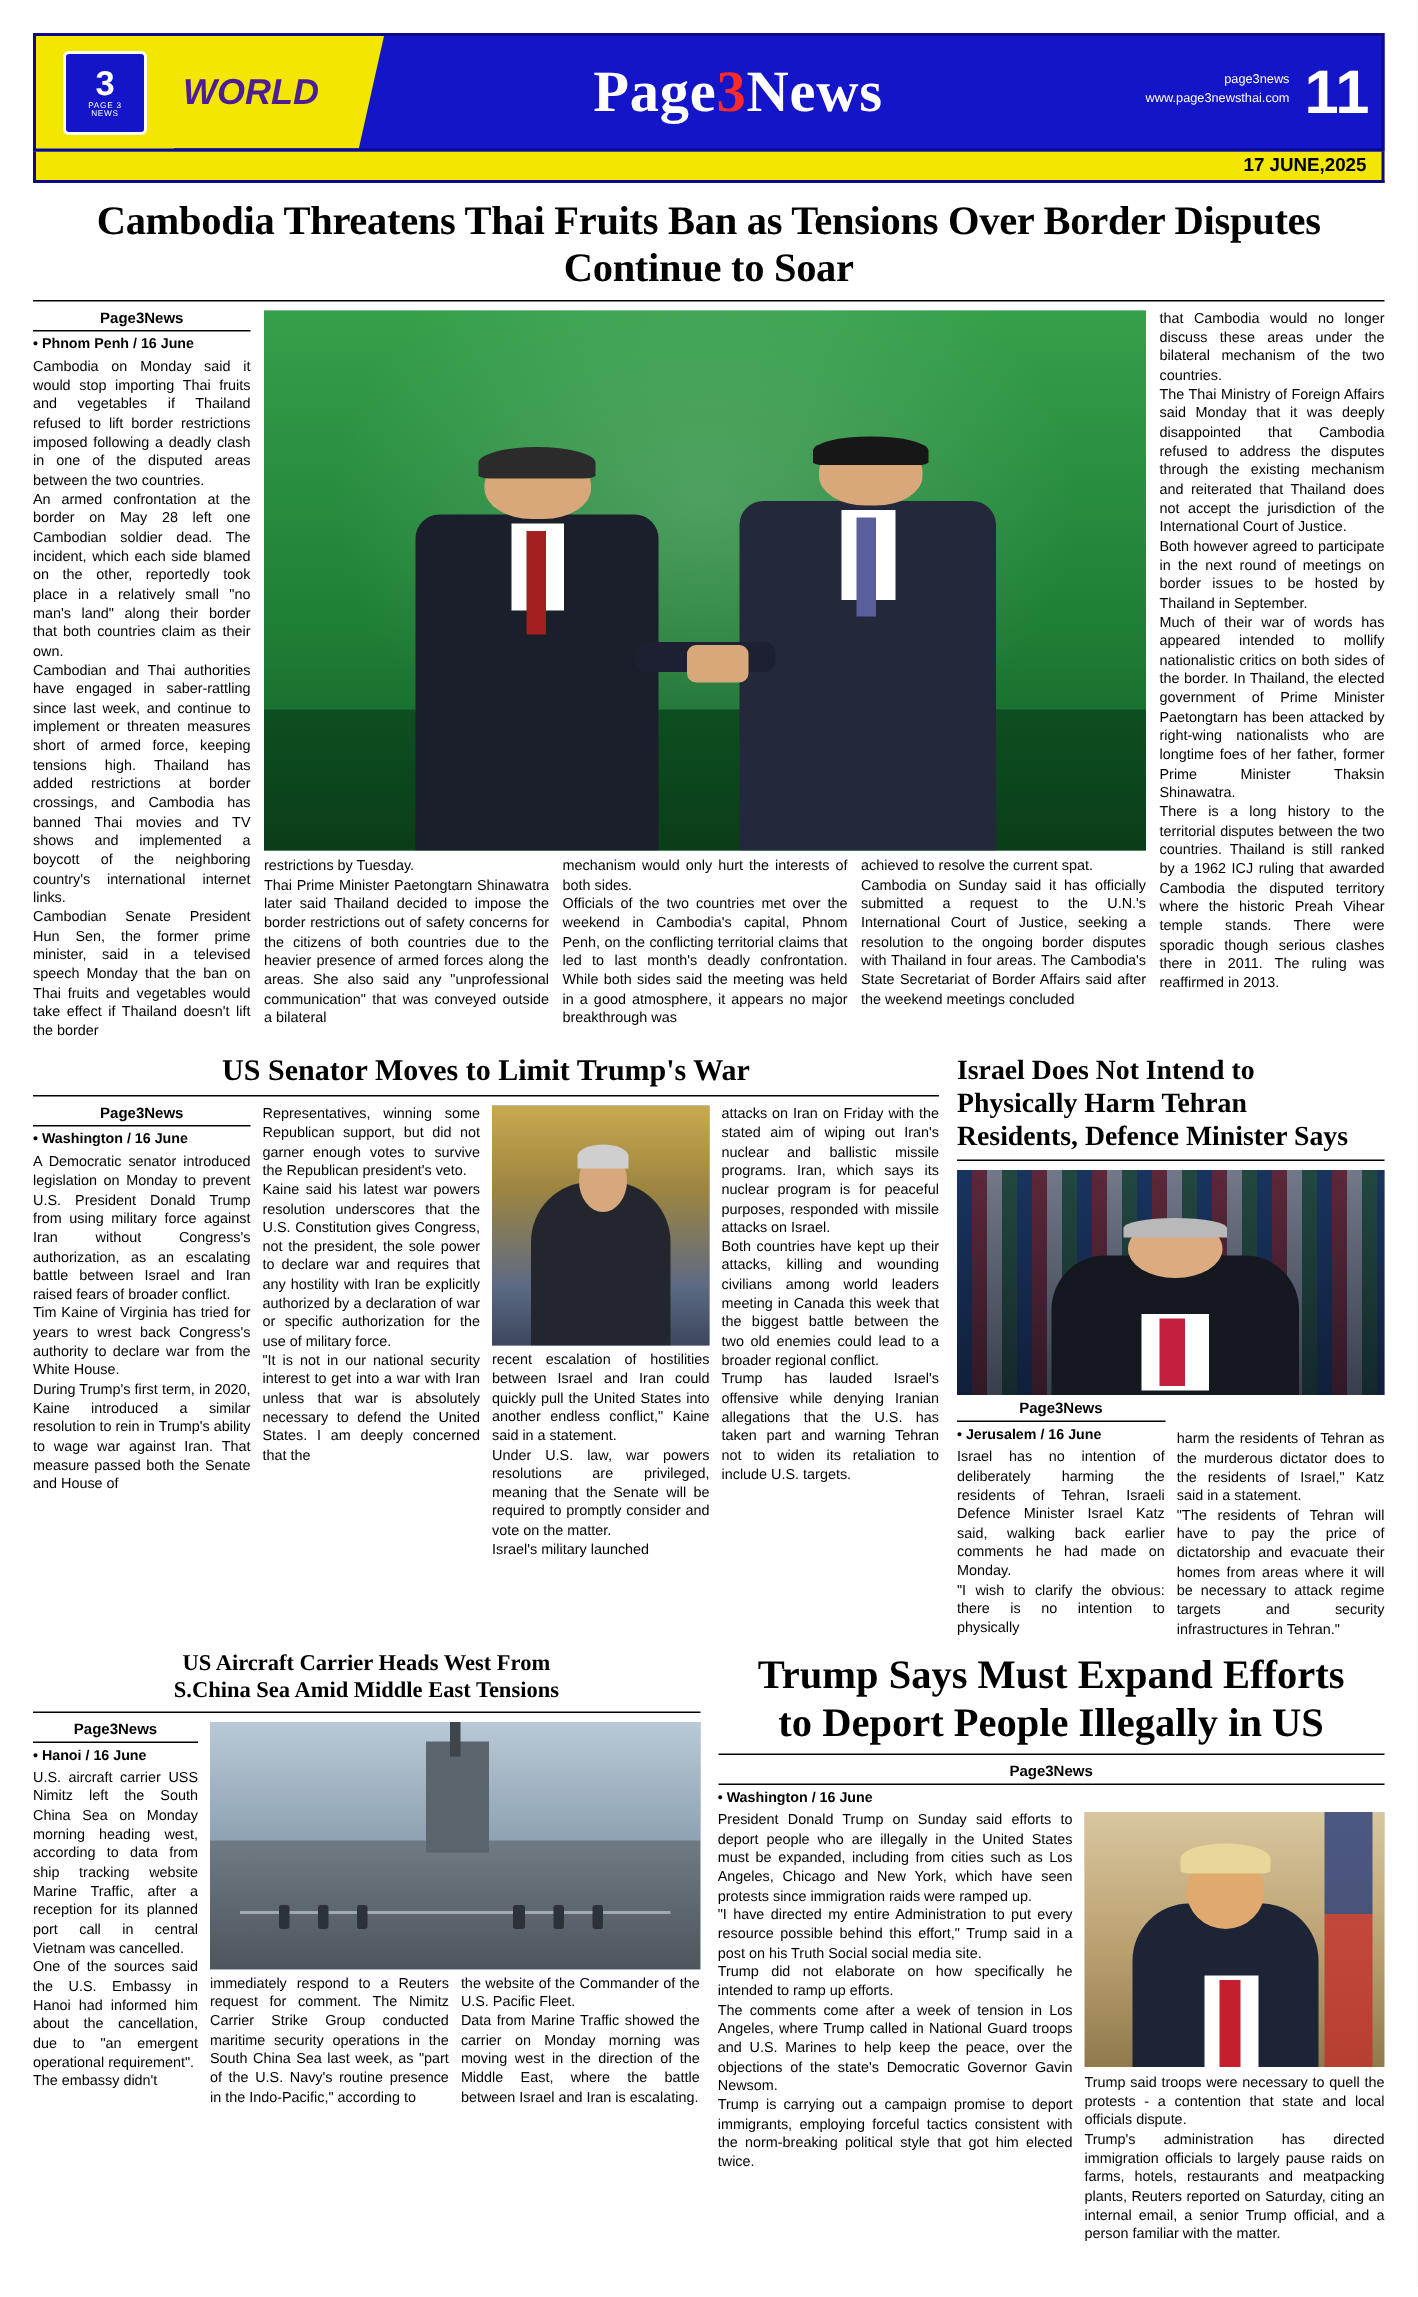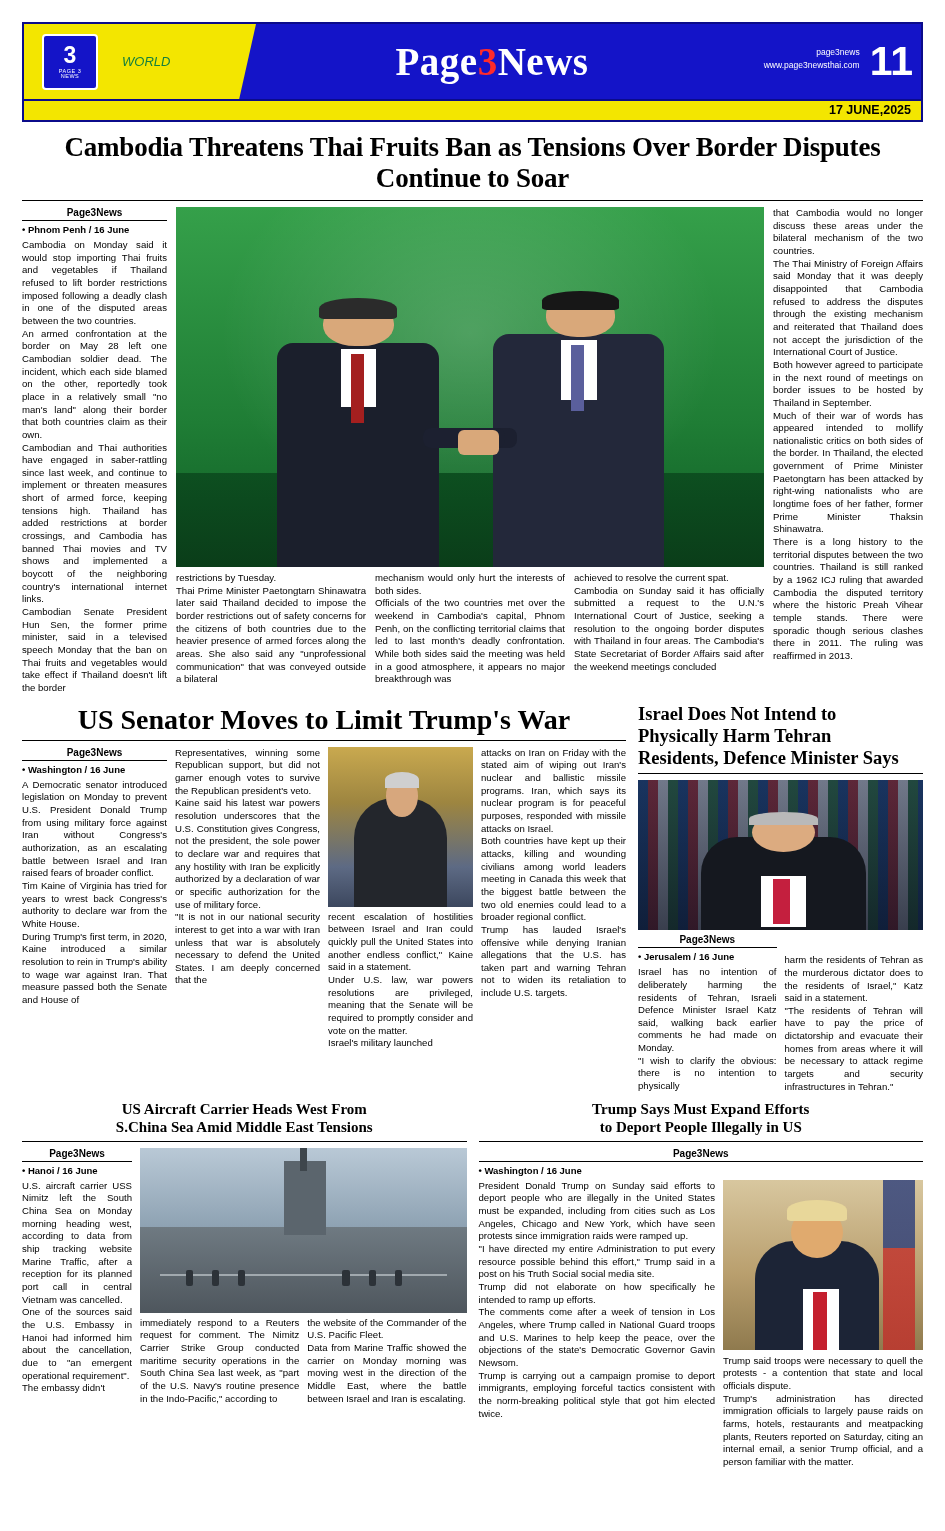--- a/index.html
+++ b/index.html
@@ -33,22 +33,22 @@
   .logo-inner{
     width:52px;height:52px;background:#1414c8;border:2px solid #fff;
     border-radius:4px;color:#fff;display:flex;flex-direction:column;
     align-items:center;justify-content:center;line-height:1;
   }
   .logo-3{font-size:23px;font-weight:bold;}
   .logo-sub{font-size:5.5px;letter-spacing:.5px;margin-top:2px;}
   .logo-sub2{font-size:5.5px;letter-spacing:.5px;}
   .section-tag{
     background:#f3e600;
-    color:#15803d;
-    font-size:13px;font-weight:normal;font-style:italic;
+    color:#4c1d95;
+    font-size:24px;font-weight:bold;font-style:italic;
     display:flex;align-items:center;
     padding:0 14px 0 6px;
     clip-path:polygon(0 0, 100% 0, 88% 100%, 0 100%);
     min-width:120px;
   }
   .mast-center{
     flex:1;display:flex;align-items:center;justify-content:center;
   }
   .mast-title{
     color:#fff;font-family:"Liberation Serif", serif;
@@ -137,21 +137,21 @@
   .s1-arm-l{left:44%;bottom:33%;width:14%;height:5.5%;}
   .s1-arm-r{right:44%;bottom:33%;width:14%;height:5.5%;}
   .s1-hands{left:48%;bottom:31%;width:7%;height:7%;}
 
   
   .row2{display:flex;gap:12px;margin-top:8px;}
   .row2-left{flex:1;}
   .row2-right{width:285px;flex-shrink:0;}
   .hl2{
     font-family:"Liberation Serif", serif;font-weight:bold;
-    text-align:center;font-size:28px;line-height:1.18;
+    text-align:center;font-size:20px;line-height:1.18;
   }
   .hl2-small{
     font-family:"Liberation Serif", serif;font-weight:bold;
     text-align:left;font-size:18.5px;line-height:1.2;
   }
   .story2{display:flex;gap:8px;margin-top:4px;}
   .story2 .c{flex:1;}
   .s2-photo{height:160px;width:100%;}
 
   .ph-kaine{background:linear-gradient(180deg,#6b7fa6,#3d4a63);}
@@ -404,21 +404,21 @@
             <div class="c body-text">
               <p>the website of the Commander of the U.S. Pacific Fleet.</p>
               <p>Data from Marine Traffic showed the carrier on Monday morning was moving west in the direction of the Middle East, where the battle between Israel and Iran is escalating.</p>
             </div>
           </div>
         </div>
       </div>
     </div>
 
     <div class="row3-right">
-      <div class="hl2" style="font-size:15px">
+      <div class="hl2" style="font-size:27px">
         <div>Trump Says Must Expand Efforts</div>
         <div>to Deport People Illegally in US</div>
       </div>
       <div class="rule"></div>
       <div class="byline">Page3News</div>
       <div class="dateline">• Washington / 16 June</div>
       <div class="story3">
         <div style="flex:1" class="body-text">
           <p>President Donald Trump on Sunday said efforts to deport people who are illegally in the United States must be expanded, including from cities such as Los Angeles, Chicago and New York, which have seen protests since immigration raids were ramped up.</p>
           <p>"I have directed my entire Administration to put every resource possible behind this effort," Trump said in a post on his Truth Social social media site.</p>

